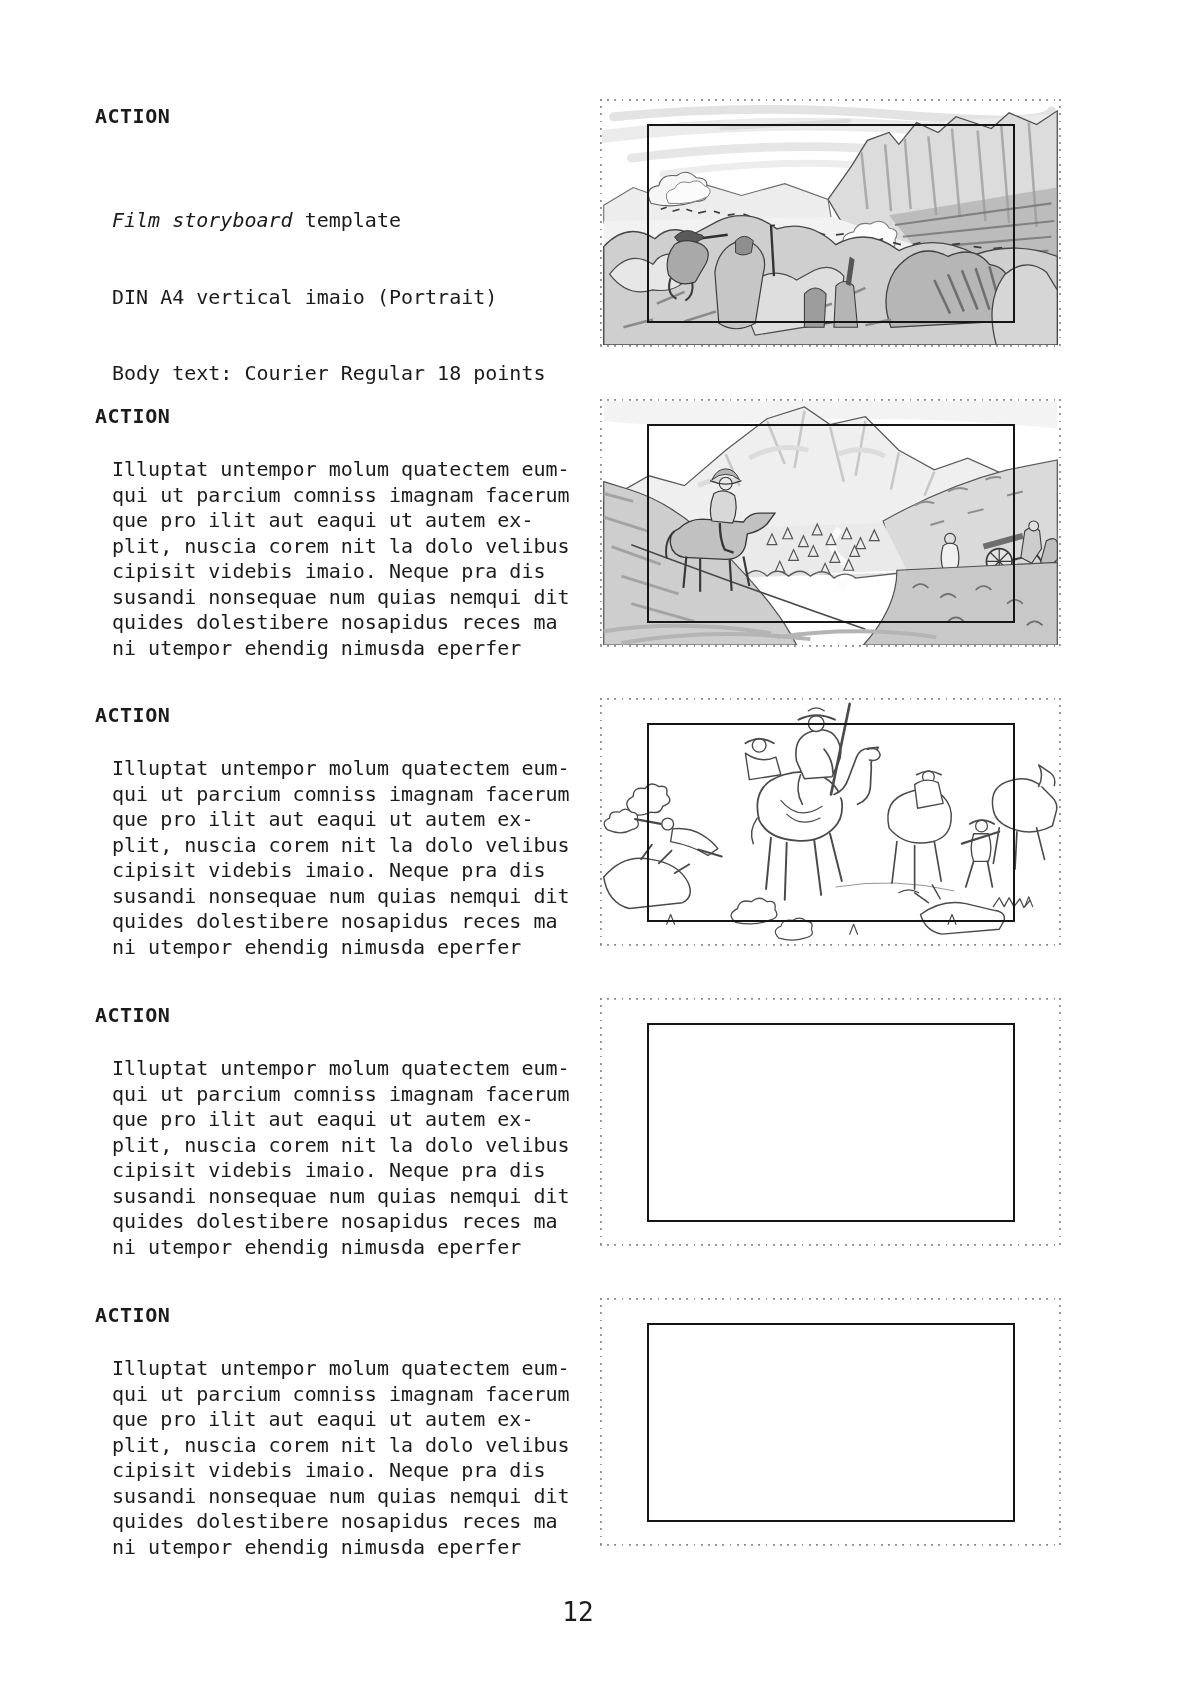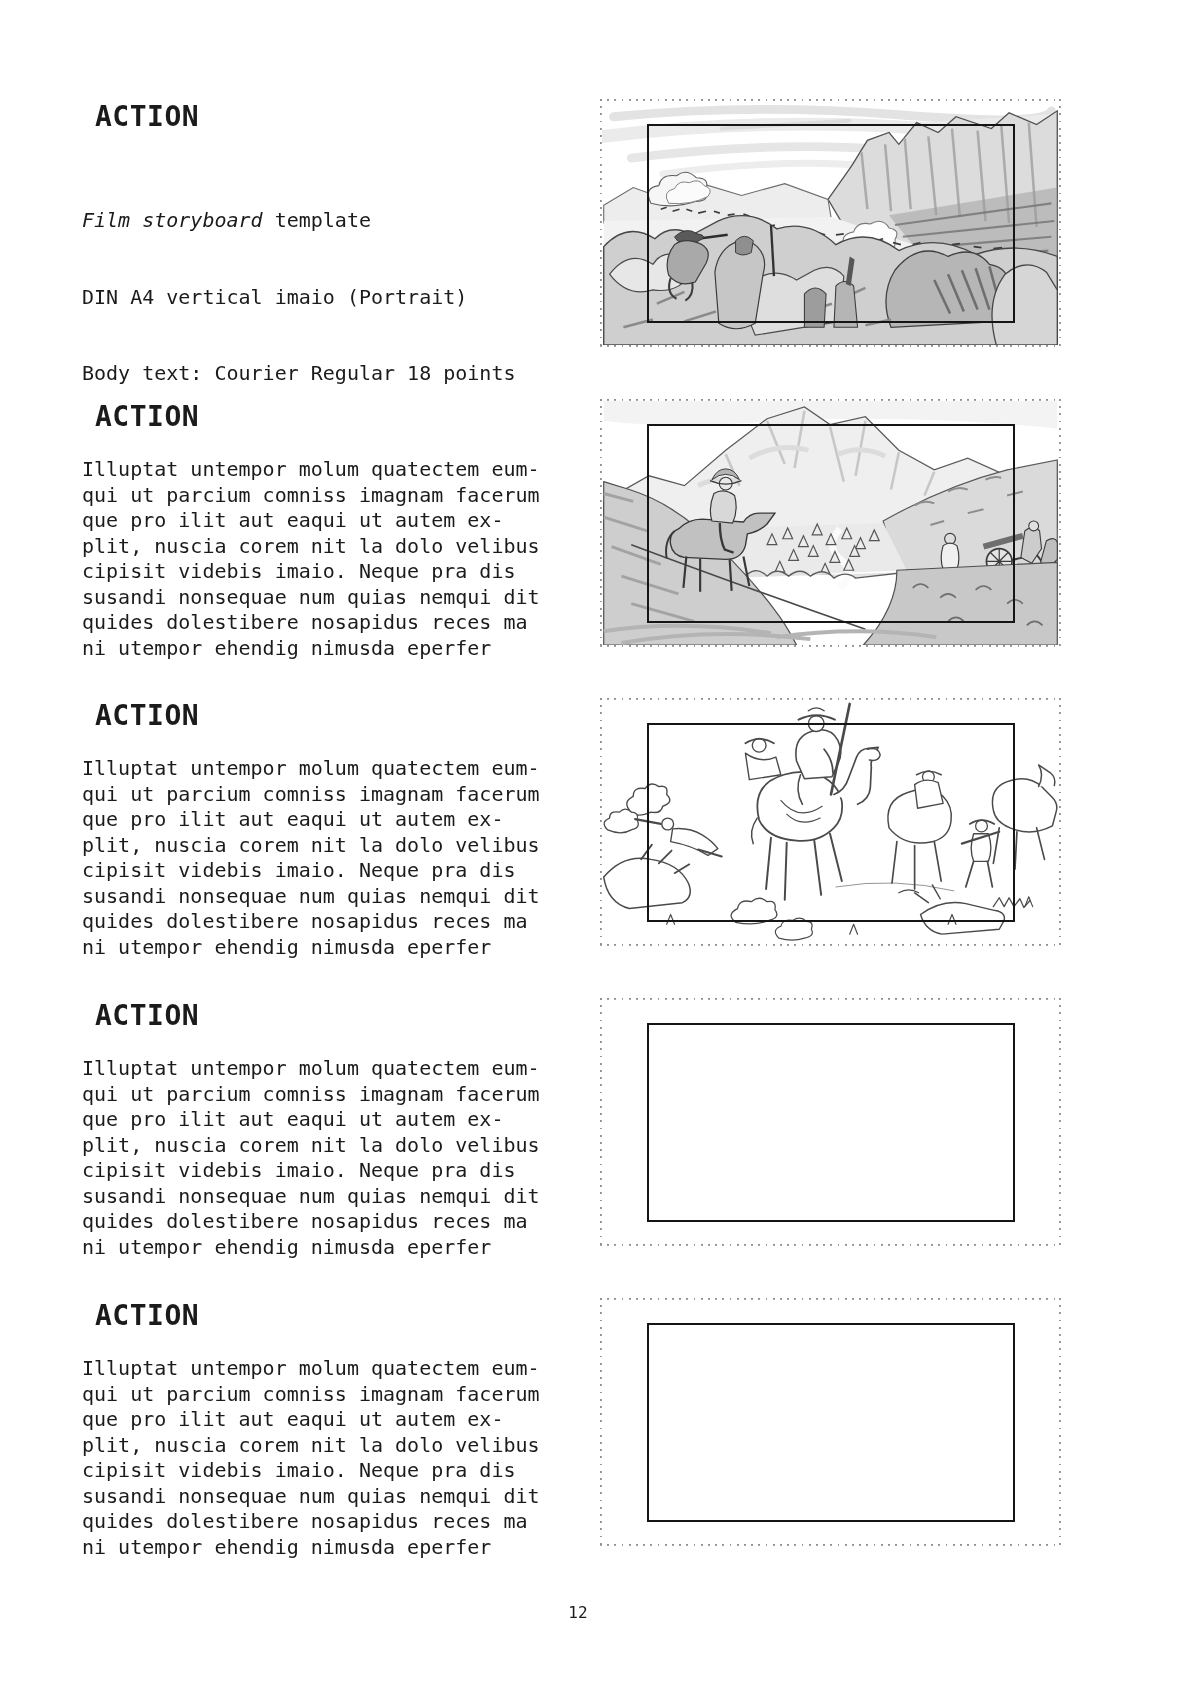--- a/index.html
+++ b/index.html
@@ -10,25 +10,25 @@
     margin: 0 auto;
     background: #ffffff;
     font-family: "DejaVu Sans Mono", "Liberation Mono", monospace;
     color: #1b1b1b;
     overflow: hidden;
   }
   .row { position: absolute; left: 0; width: 100%; height: 248px; }
   .action-heading {
     position: absolute; left: 95px; top: 5px;
     margin: 0;
-    font-size: 28px; line-height: 25.5px;
+    font-size: 20px; line-height: 25.5px;
     font-weight: bold; letter-spacing: 0.5px;
   }
   .text-body {
-    position: absolute; left: 82px; top: 58px;
+    position: absolute; left: 112px; top: 58px;
     margin: 0;
     font-size: 20px; line-height: 25.5px;
     white-space: pre;
     font-family: inherit;
   }
   .intro-line { margin: 0; white-space: pre; }
   .intro-italic { font-style: italic; }
   
   .sheet {
     position: absolute; left: 600px; top: 0;
@@ -48,21 +48,21 @@
   }
   .cut-rect {
     position: absolute; left: 47px; top: 25px;
     width: 368px; height: 199px;
     border: 2.5px solid #151515;
     background: transparent;
   }
   .page-number {
     position: absolute; left: 95px; top: 1600px; width: 966px;
     text-align: center;
-    font-size: 16px; line-height: 25.5px;
+    font-size: 26px; line-height: 25.5px;
     margin: 0;
   }
 </style>
 </head>
 <body>
 
 <div class="page">
 
   <section class="row" style="top:99px">
     <h3 class="action-heading">ACTION</h3>

